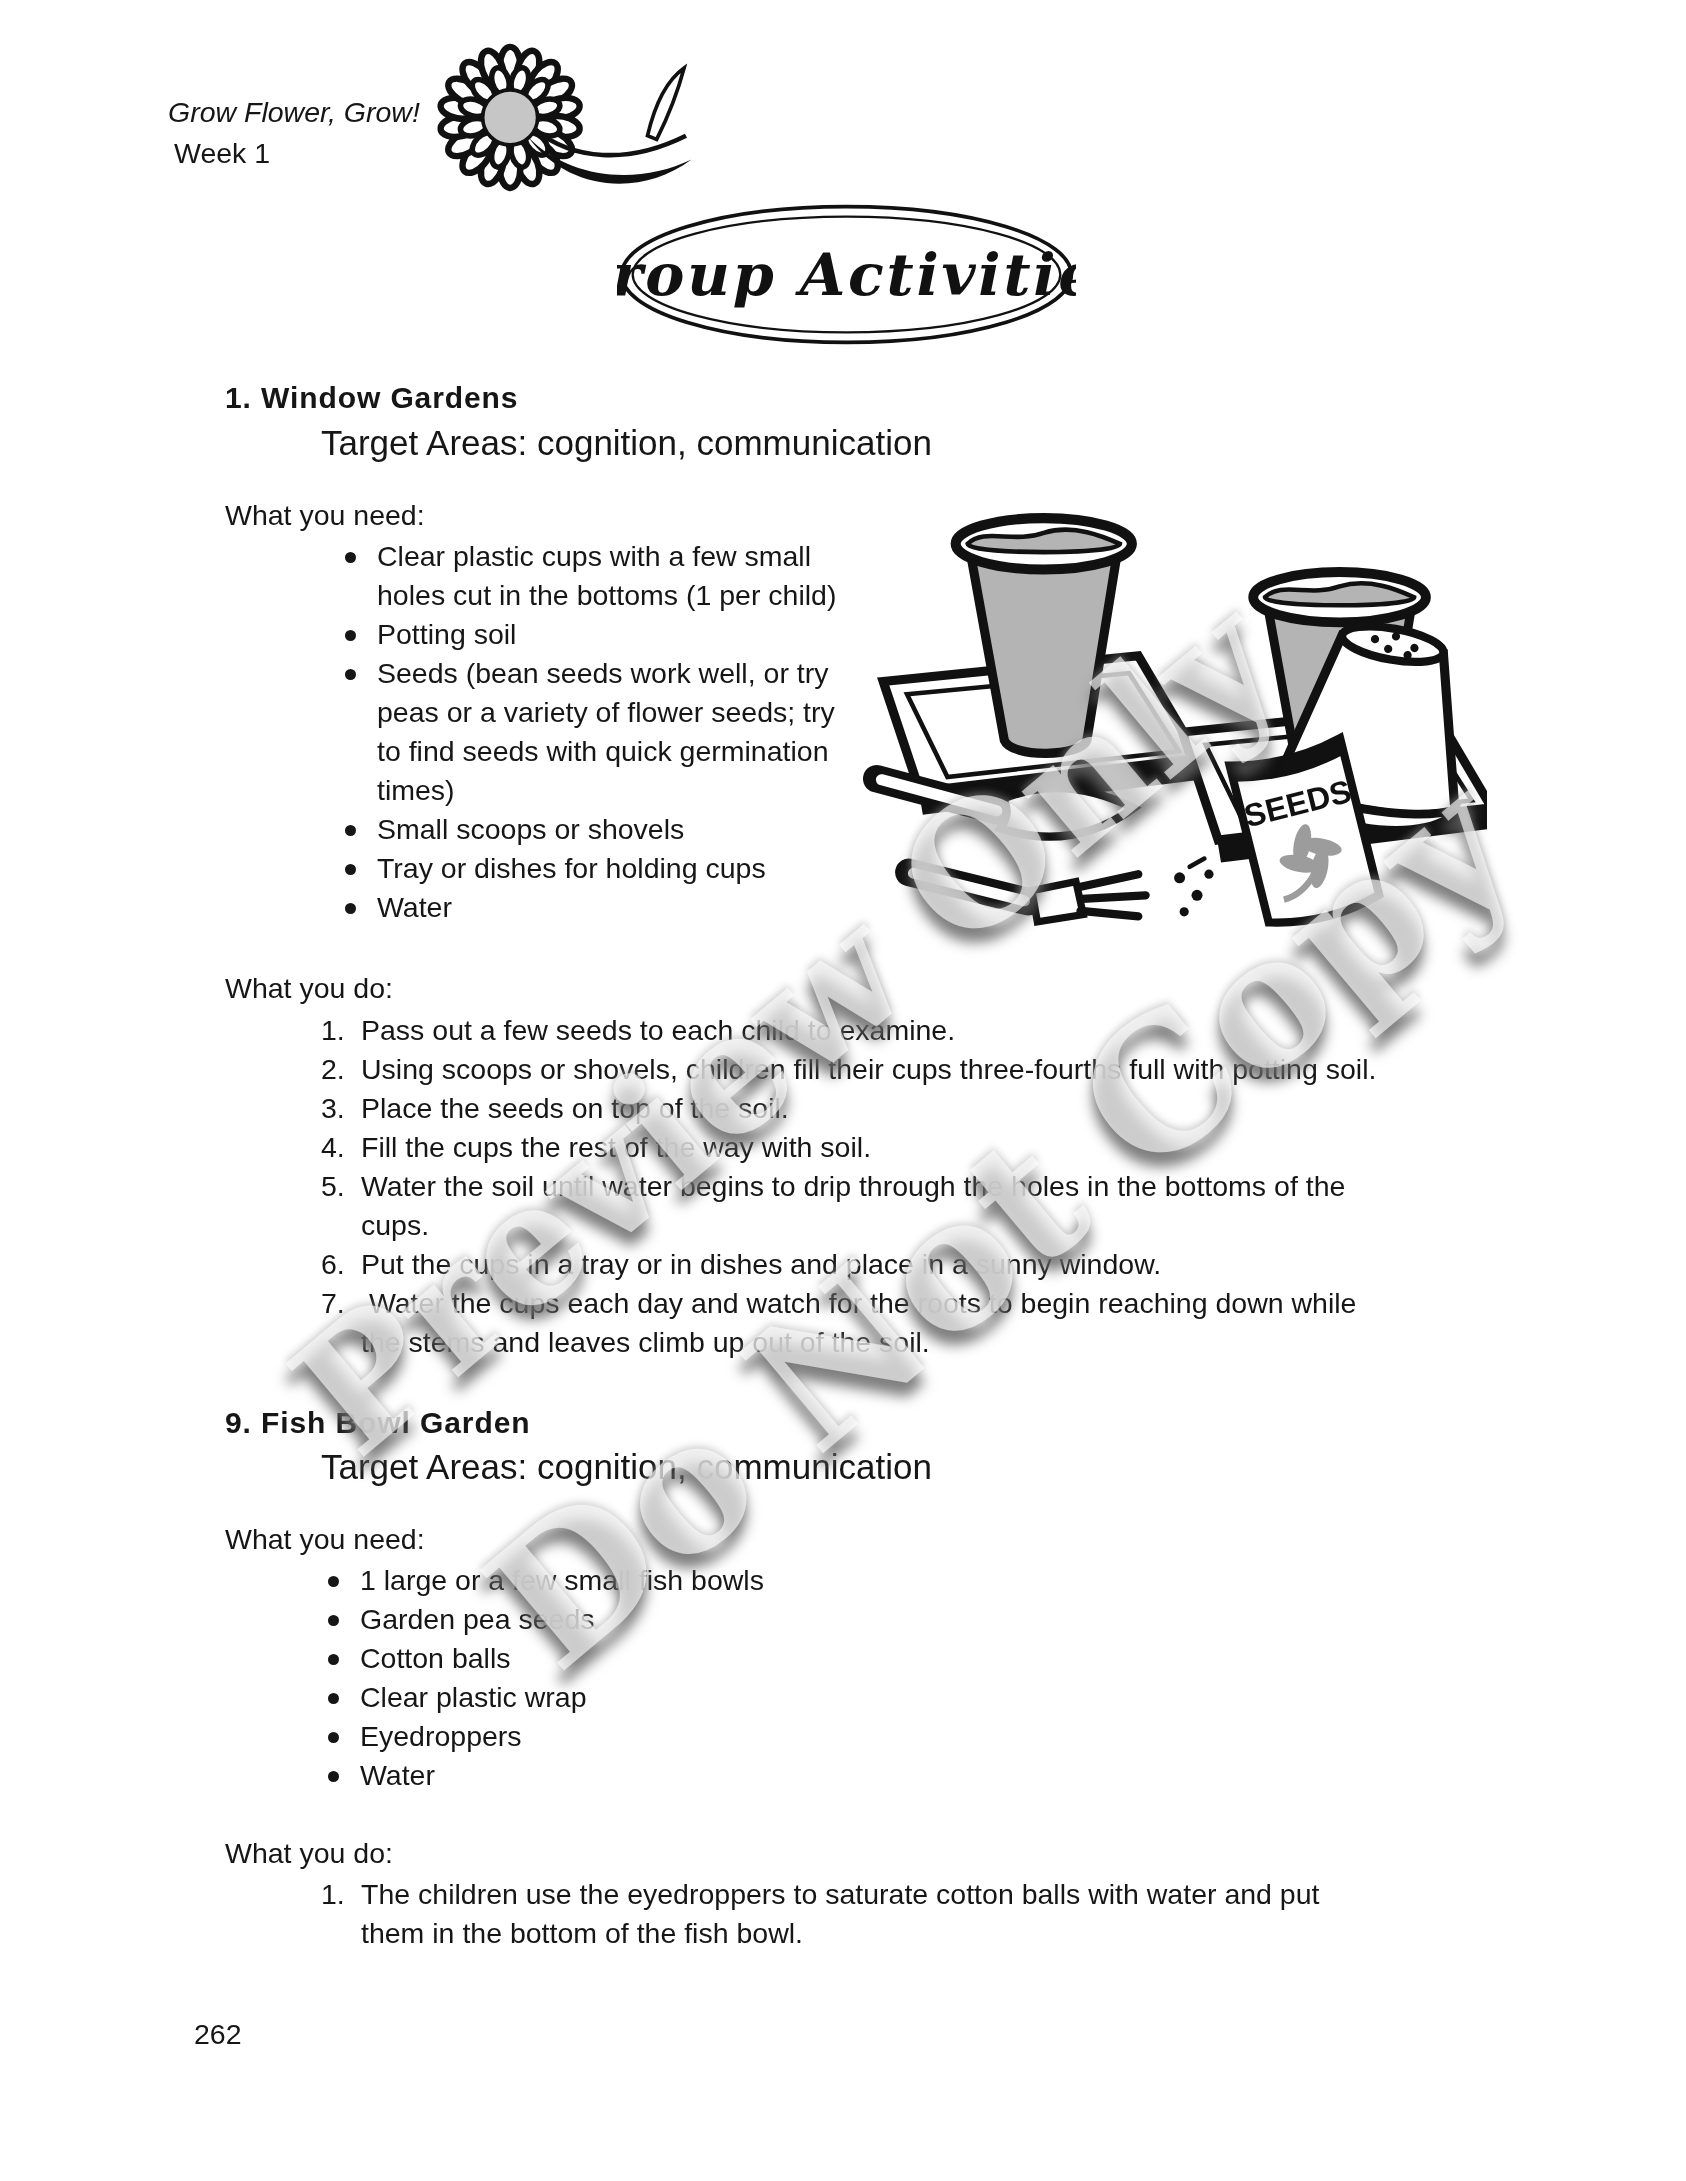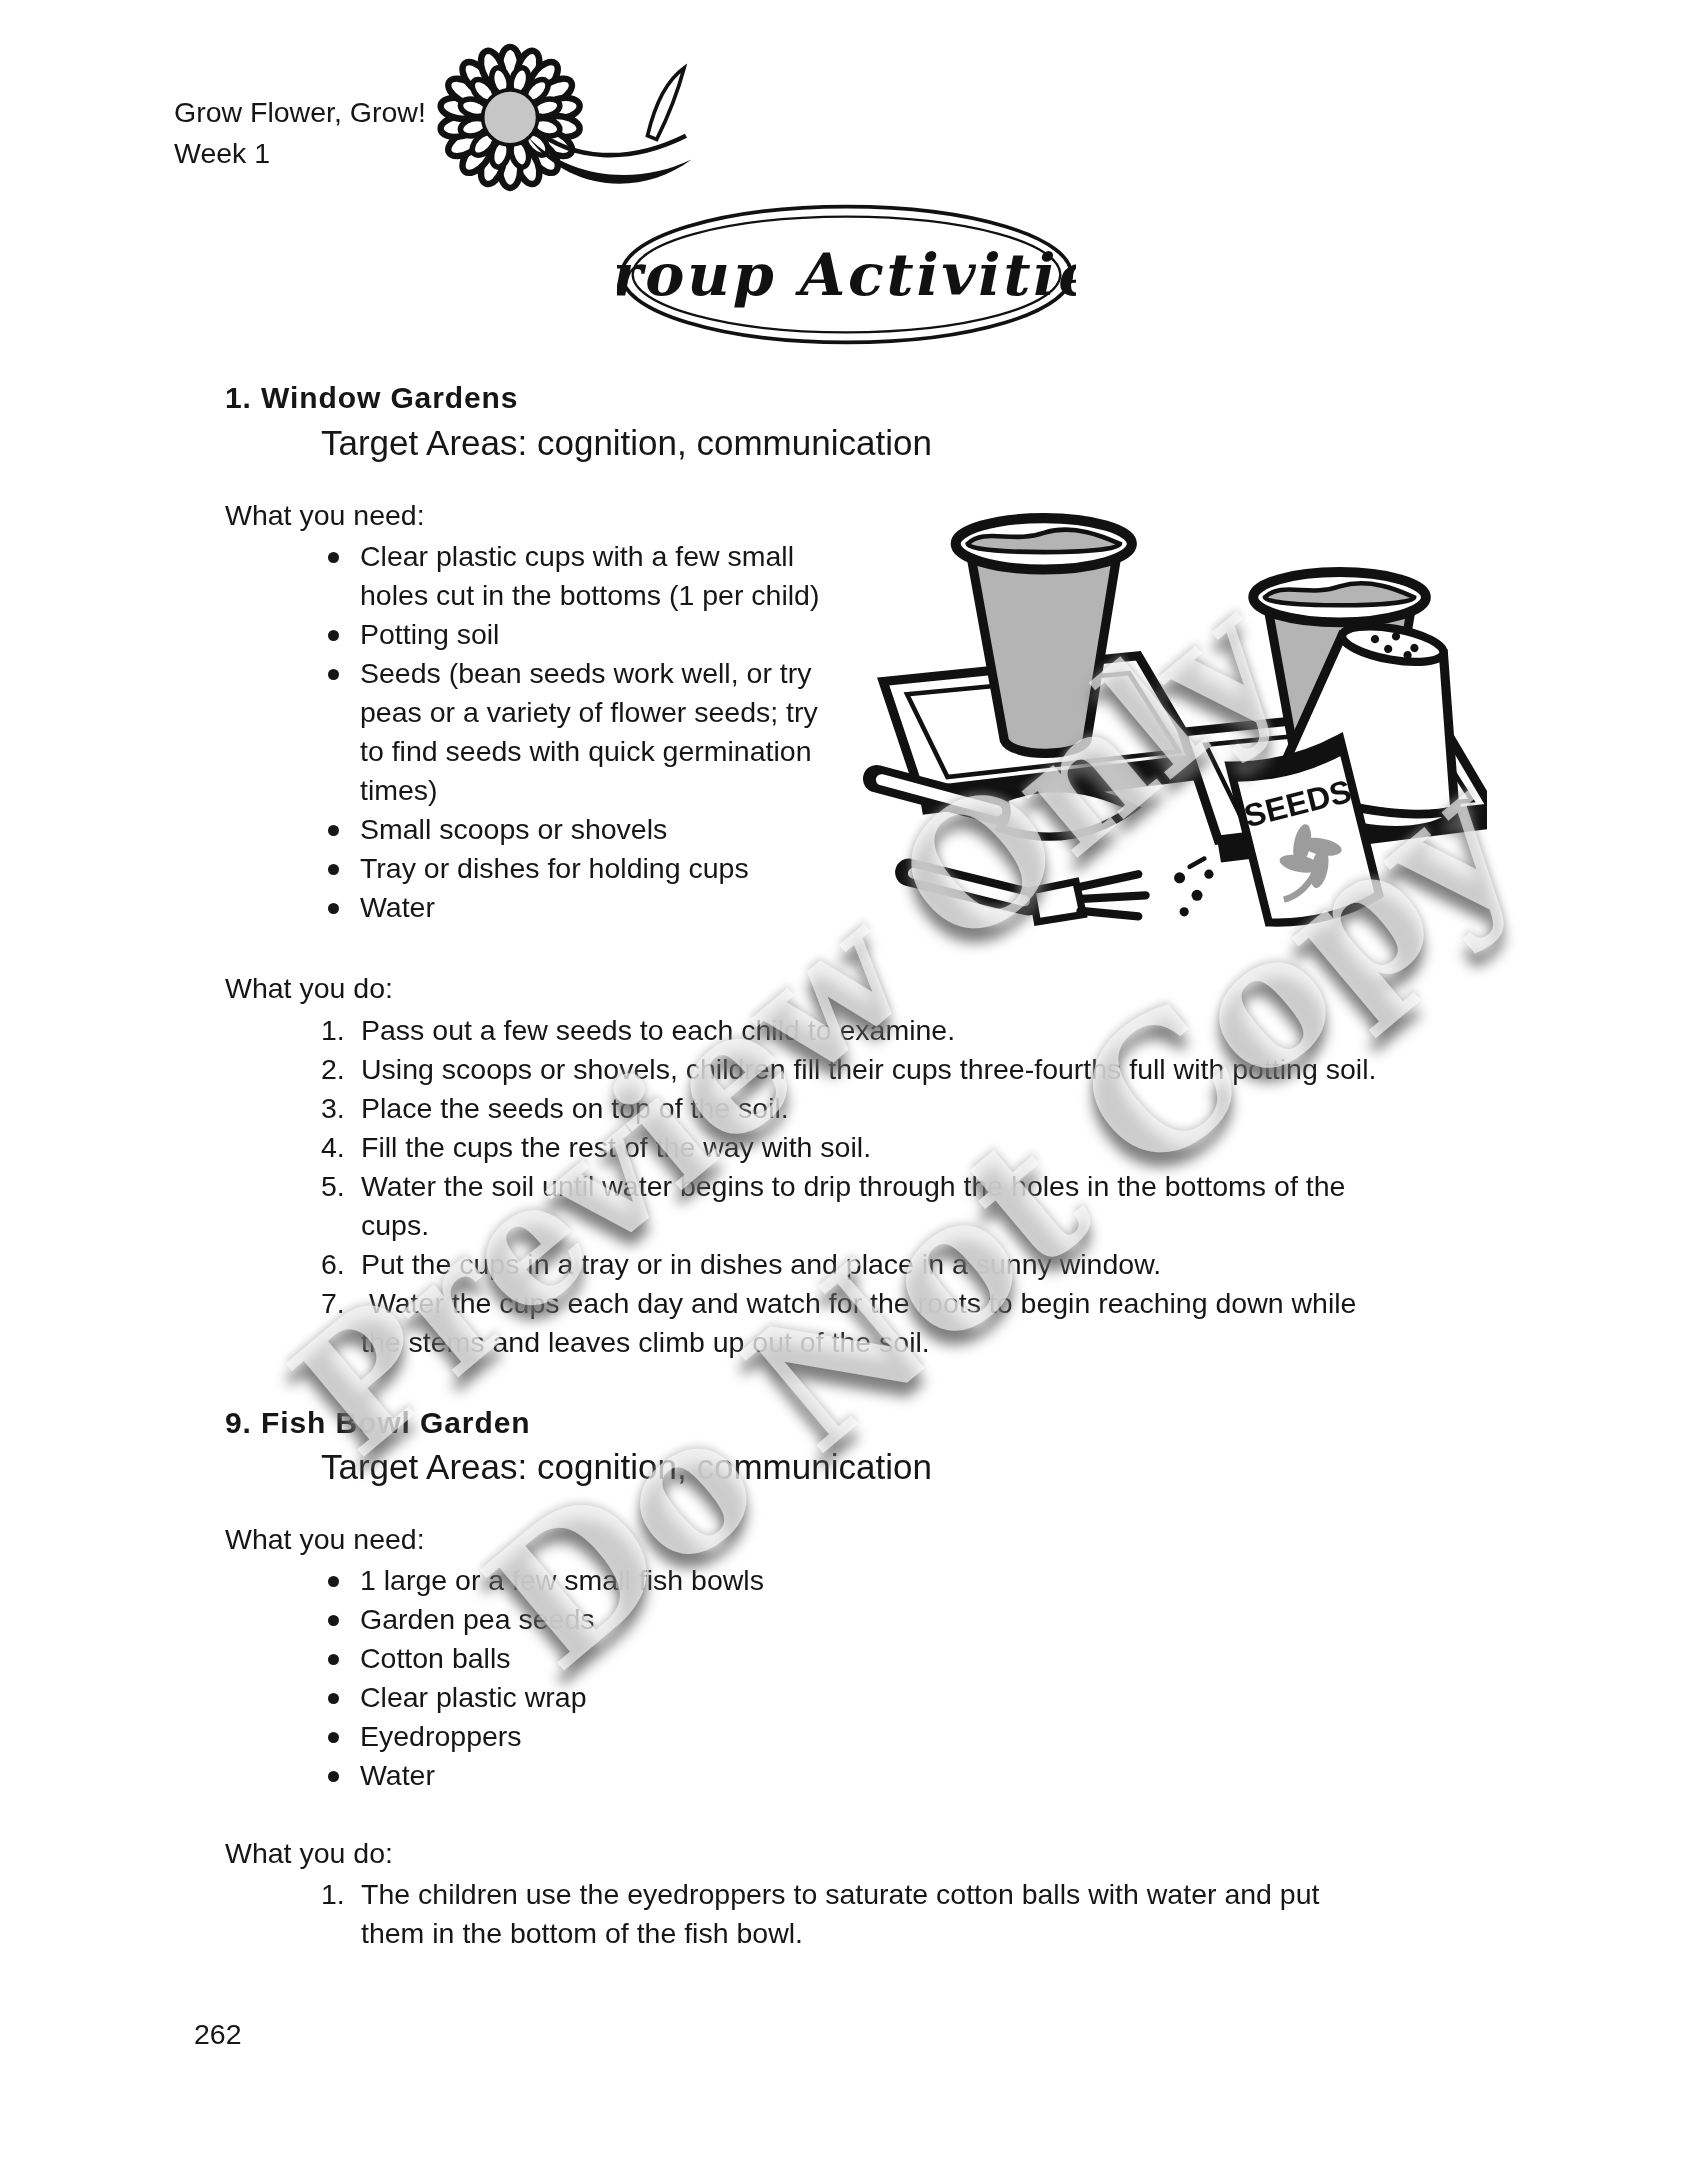--- a/index.html
+++ b/index.html
@@ -7,41 +7,41 @@
     position:relative;
     width:1686px;height:2182px;
     background:#ffffff;
     overflow:hidden;
     font-family:"Liberation Sans",sans-serif;
     color:#161616;
   }
   .abs{position:absolute;}
 
   
-  .book-title{left:174px;top:92px;font-size:28.5px;line-height:40px;}
+  .book-title{left:168px;top:92px;font-size:28.5px;font-style:italic;line-height:40px;}
   .week-label{left:174px;top:133px;font-size:28.5px;line-height:40px;}
   .sunflower{left:418px;top:35px;width:285px;height:163px;}
 
   
   .banner{left:617px;top:202px;width:459px;height:145px;}
   .oval-text{
     font-family:"DejaVu Serif",serif;
     font-style:italic;font-weight:bold;
     font-size:64px;letter-spacing:3px;fill:#111;
   }
 
   
   .section-heading{font-size:30px;font-weight:bold;letter-spacing:0.9px;}
   .target-areas{font-size:35px;}
   .list-label{font-size:28.5px;}
 
   .h1-a1{left:225px;top:381px;}
   .ta-a1{left:321px;top:423px;}
   .need-label-a1{left:225px;top:499px;}
-  .need-list-a1{left:321px;top:537px;width:514px;}
+  .need-list-a1{left:338px;top:537px;width:514px;}
 
   .do-label-a1{left:225px;top:972px;}
   .do-list-a1{left:321px;top:1011px;width:1084px;}
 
   .h1-a2{left:225px;top:1406px;}
   .ta-a2{left:321px;top:1447px;}
   .need-label-a2{left:225px;top:1523px;}
   .need-list-a2{left:321px;top:1561px;width:698px;}
   .do-label-a2{left:225px;top:1837px;}
   .do-list-a2{left:321px;top:1875px;width:1047px;}

